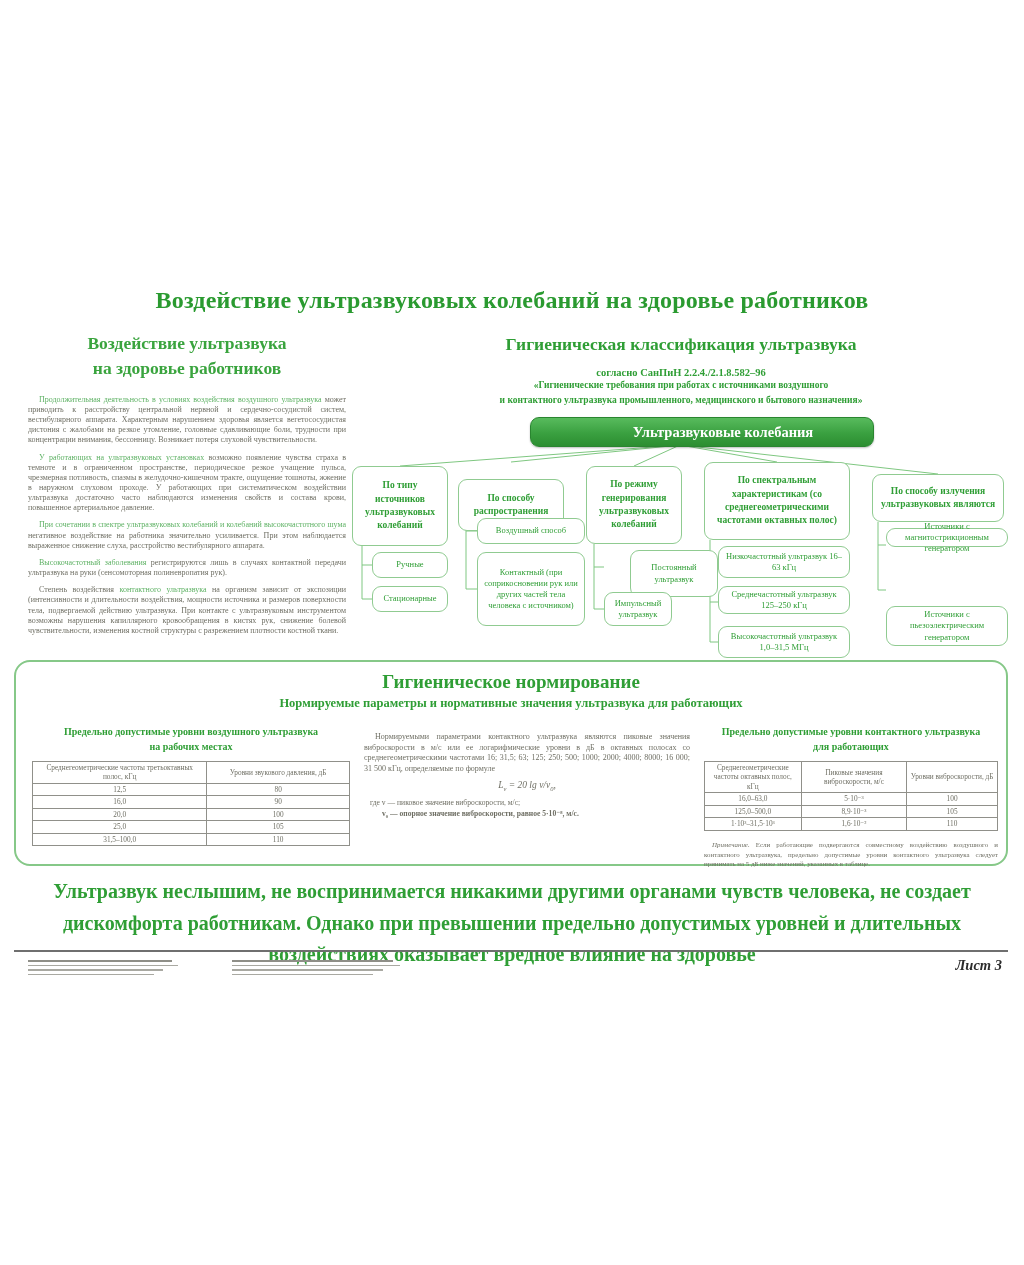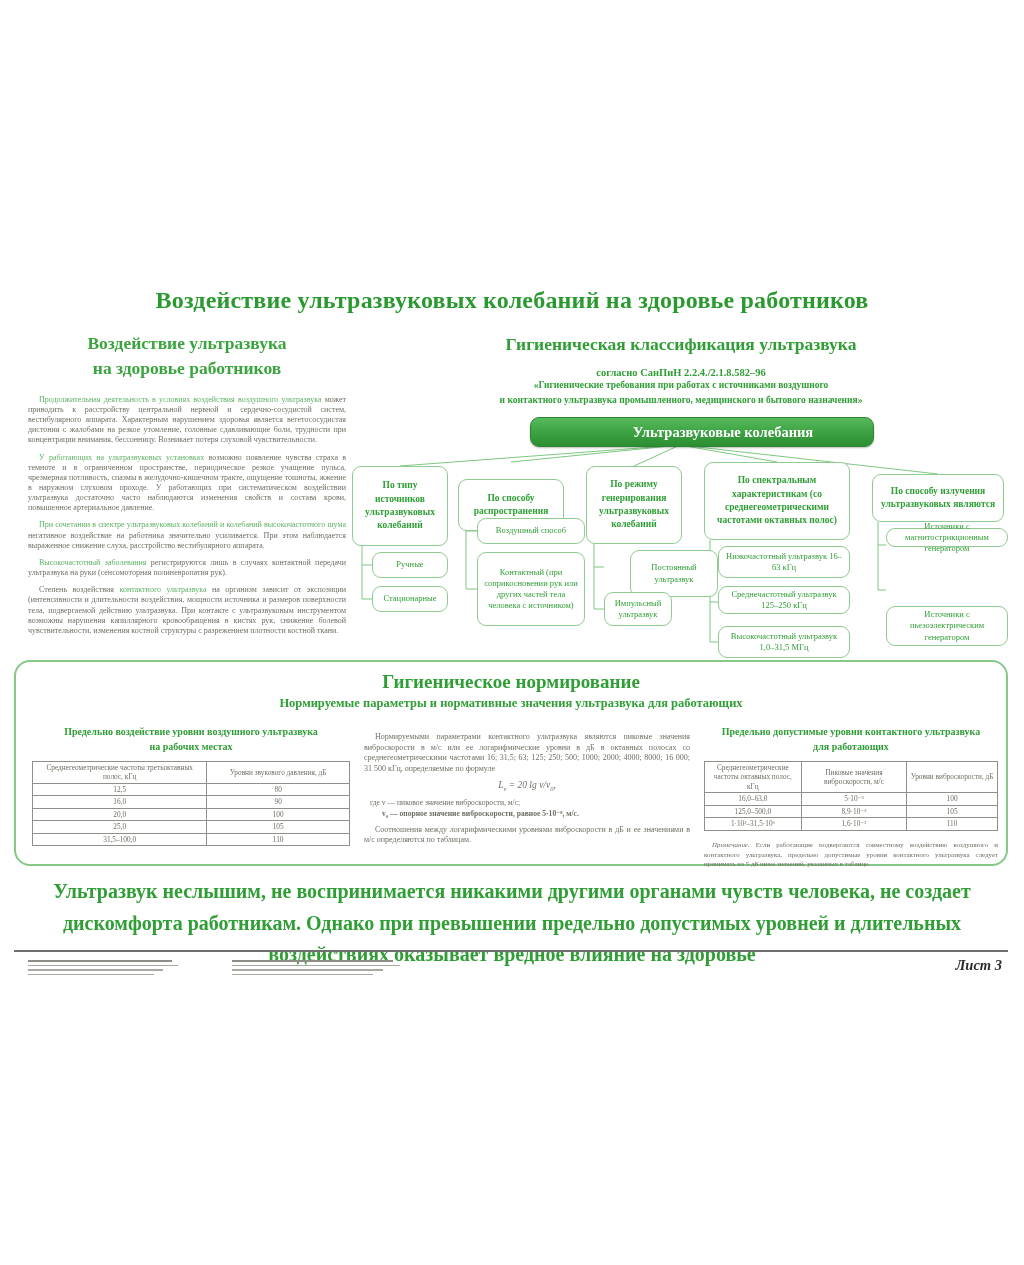--- a/index.html
+++ b/index.html
@@ -170,21 +170,21 @@
     <div class="node leaf c4a">Источники с магнитострикционным генератором</div>
     <div class="node leaf c4b">Источники с пьезоэлектрическим генератором</div>
   </div>
 
   <div class="norm">
     <div class="norm-h">Гигиеническое нормирование</div>
     <div class="norm-sub">Нормируемые параметры и нормативные значения ультразвука для работающих</div>
 
     <div class="air-col">
       <div class="tbl-title">
-        <div>Предельно воздействие уровни воздушного ультразвука</div>
+        <div>Предельно допустимые уровни воздушного ультразвука</div>
         <div>на рабочих местах</div>
       </div>
       <table id="air-table">
         <thead>
           <tr>
             <th style="width:55%">Среднегеометрические частоты третьоктавных полос, кГц</th>
             <th>Уровни звукового давления, дБ</th>
           </tr>
         </thead>
         <tbody>
@@ -210,21 +210,20 @@
             </tr>
           </tbody>
       </table>
     </div>
 
     <div class="mid-col">
       <p>Нормируемыми параметрами контактного ультразвука являются пиковые значения виброскорости в м/с или ее логарифмические уровни в дБ в октавных полосах со среднегеометрическими частотами 16; 31,5; 63; 125; 250; 500; 1000; 2000; 4000; 8000; 16 000; 31 500 кГц, определяемые по формуле</p>
       <div class="formula"><span>L</span><sub>v</sub><span> = 20 lg </span><span>v/v</span><sub>0</sub><span>,</span></div>
       <div class="f-def">где v — пиковое значение виброскорости, м/с;</div>
       <div class="f-def f-def2">v₀ — опорное значение виброскорости, равное 5·10⁻⁸, м/с.</div>
-      <p style="margin-top:6px">Соотношения между логарифмическими уровнями виброскорости в дБ и ее значениями в м/с определяются по таблицам.</p>
     </div>
 
     <div class="contact-col">
       <div class="tbl-title">
         <div>Предельно допустимые уровни контактного ультразвука</div>
         <div>для работающих</div>
       </div>
       <table id="contact-table">
         <thead>
           <tr>

